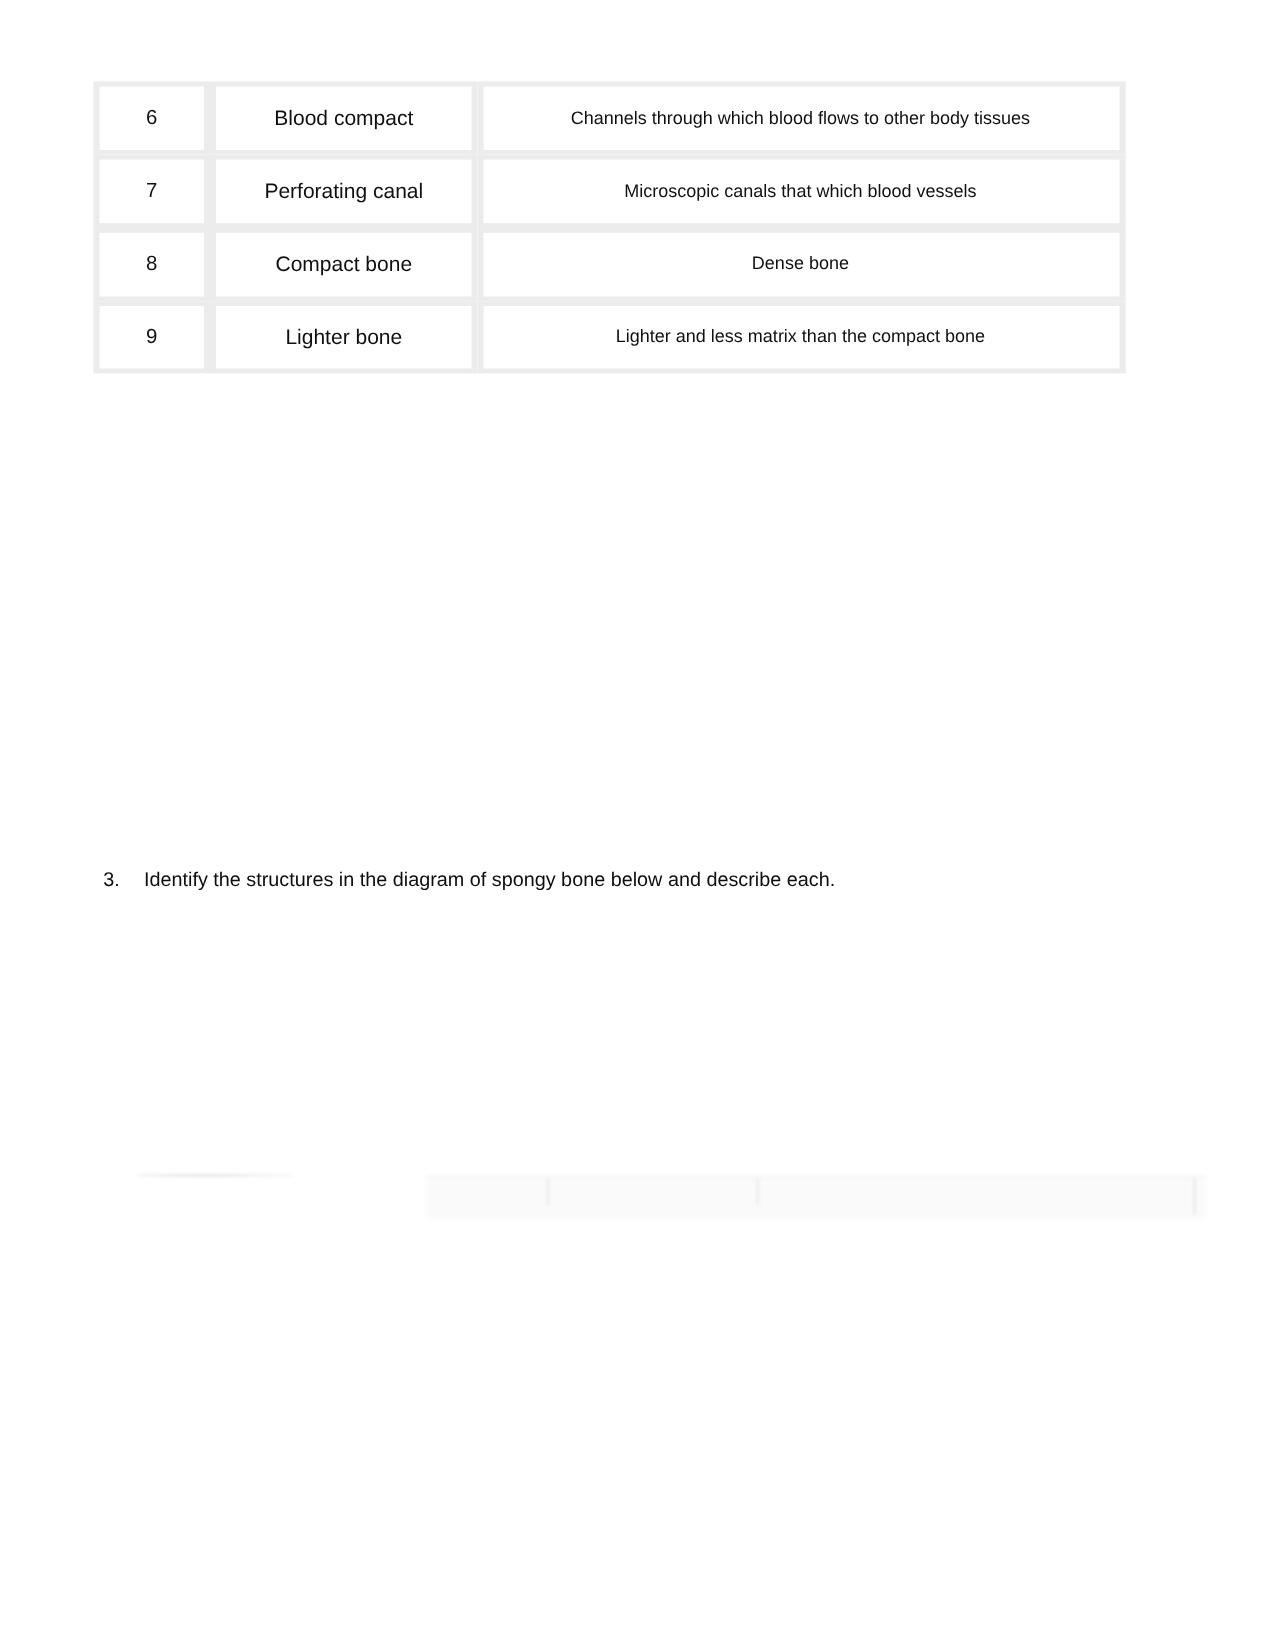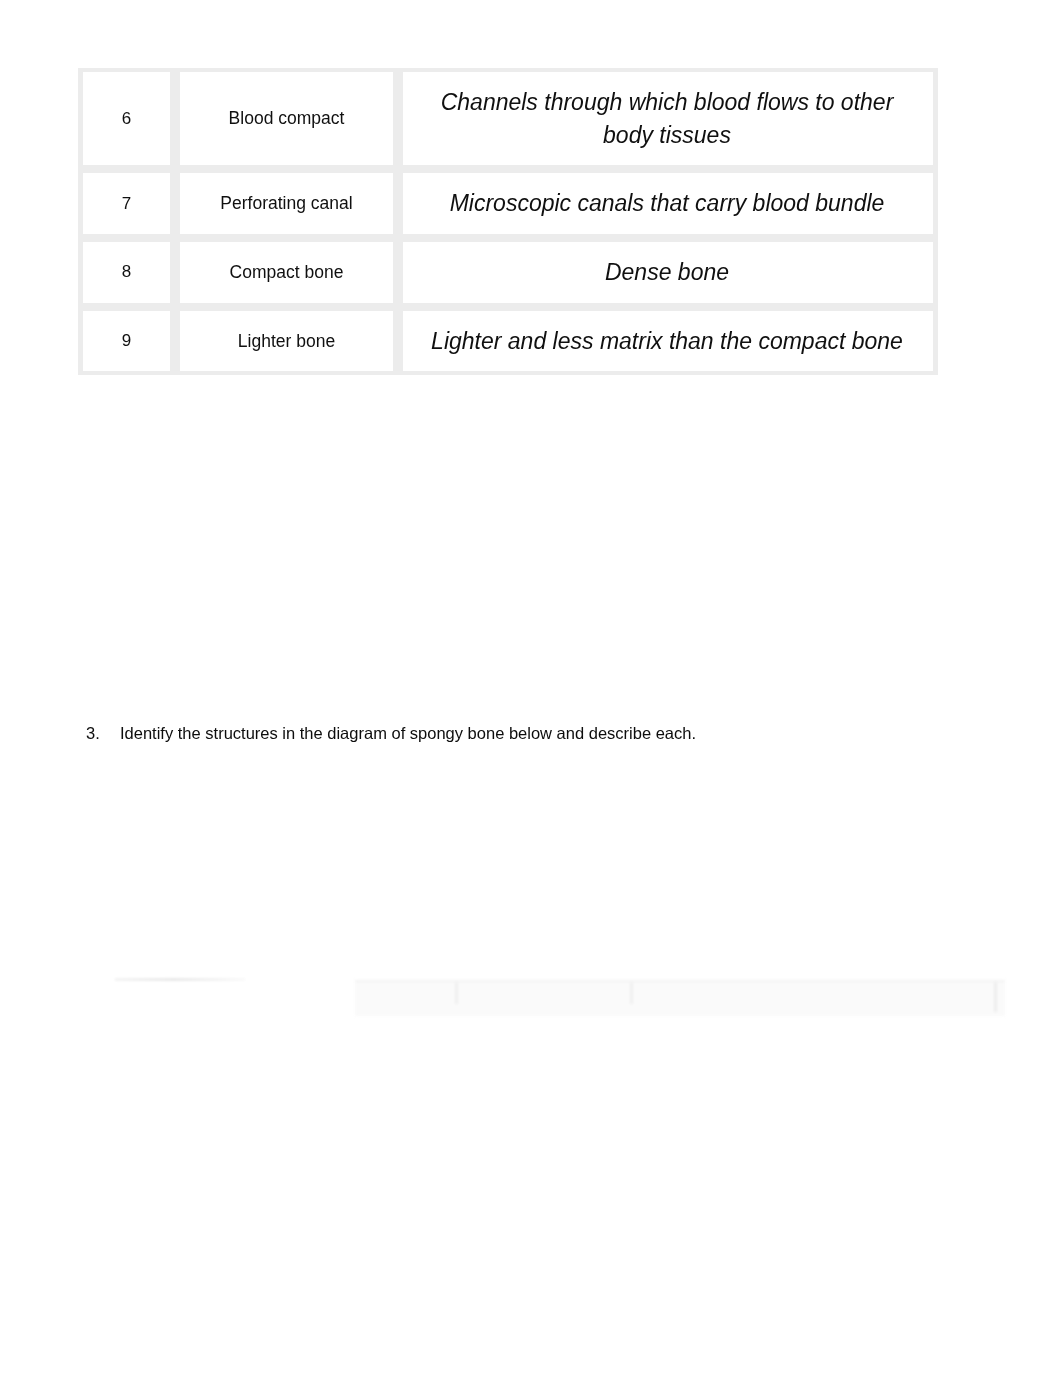--- a/index.html
+++ b/index.html
@@ -60,24 +60,23 @@
   }
   table.bone-table tr td.cell-num {
     font-size: 17px;
     padding-left: 4px;
     padding-right: 4px;
   }
   table.bone-table tr td.cell-term {
     font-size: 17.5px;
   }
   table.bone-table tr td.cell-desc {
-    font-size: 23px;
+    font-size: 15px;
     padding-left: 22px;
     padding-right: 24px;
-    font-style: italic;
   }
   
   table.bone-table tr.row-tall td { padding-top: 20px; padding-bottom: 20px; }
 
   
   .instruction {
     position: absolute;
     left: 86px;
     top: 722px;
     width: 880px;
@@ -167,21 +166,21 @@
 
         <tr>
           <td class="cell-num">6</td>
           <td class="cell-term">Blood compact</td>
           <td class="cell-desc">Channels through which blood flows to other body tissues</td>
         </tr>
 
         <tr>
           <td class="cell-num">7</td>
           <td class="cell-term">Perforating canal</td>
-          <td class="cell-desc">Microscopic canals that carry blood bundle</td>
+          <td class="cell-desc">Microscopic canals that which blood vessels</td>
         </tr>
 
         <tr>
           <td class="cell-num">8</td>
           <td class="cell-term">Compact bone</td>
           <td class="cell-desc">Dense bone</td>
         </tr>
 
         <tr>
           <td class="cell-num">9</td>

